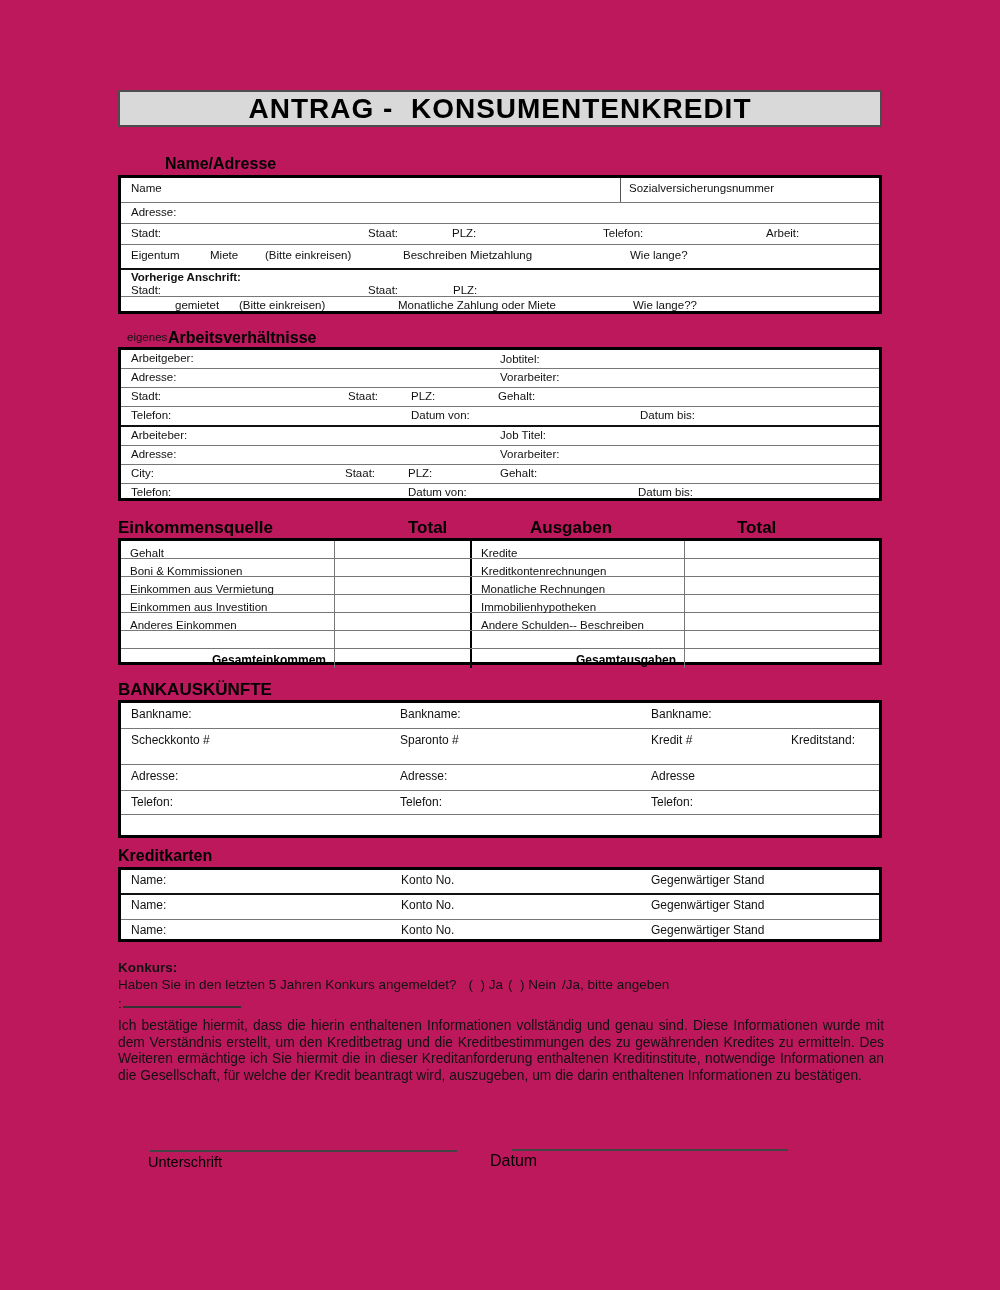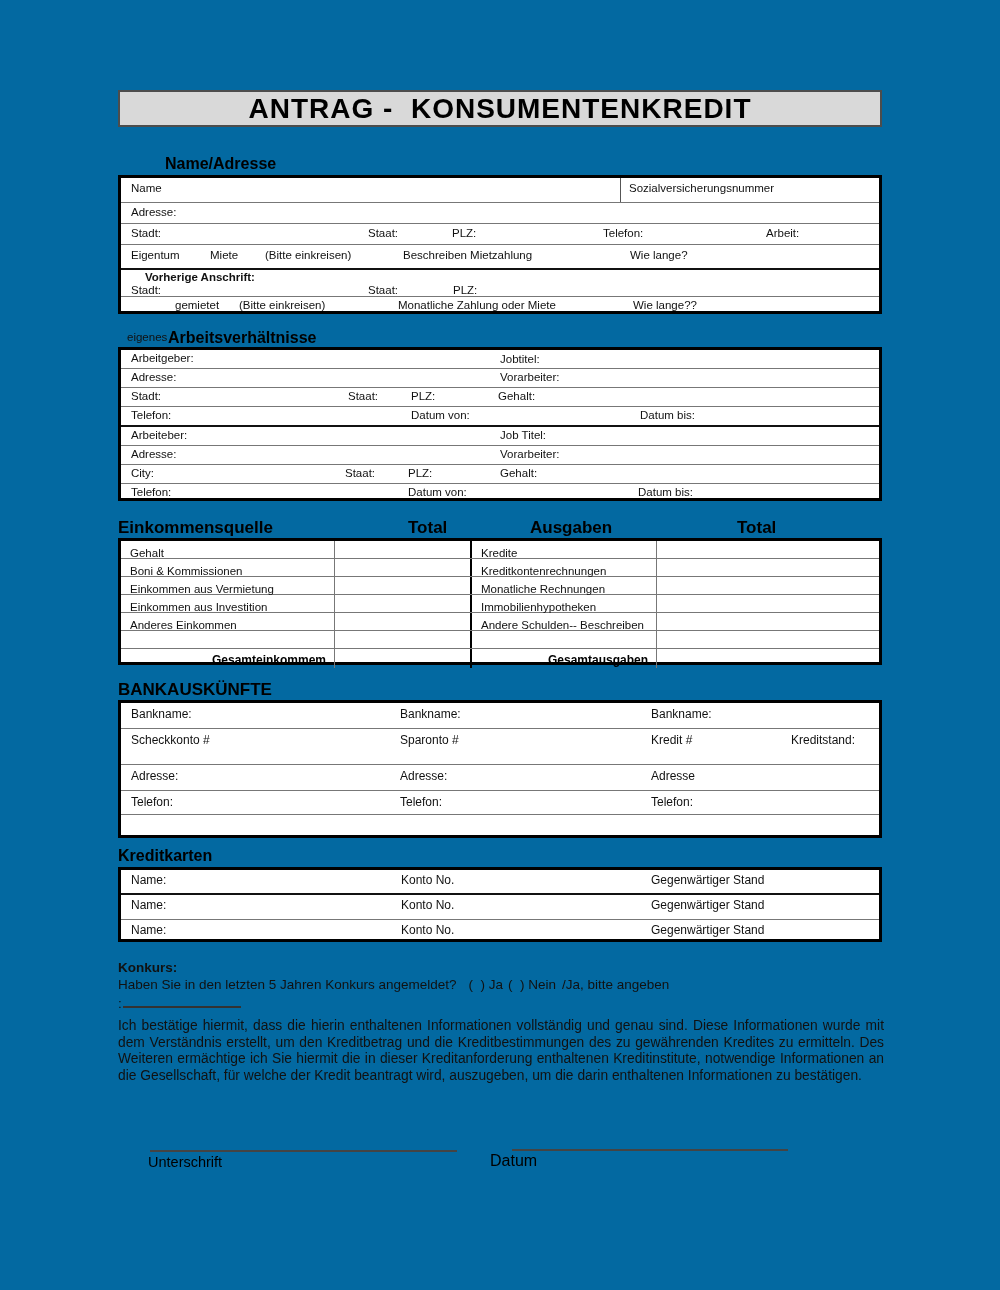--- a/index.html
+++ b/index.html
@@ -1,17 +1,17 @@
 <!DOCTYPE html>
 <html><head>
 <meta charset="utf-8">
 <style>
   html,body { margin:0; padding:0; background:#ffffff; }
   .page {
-    position:relative; width:1000px; height:1290px; background:#0369a1;
+    position:relative; width:1000px; height:1290px; background:#be185d;
     font-family:"Liberation Sans", sans-serif; color:#000; overflow:hidden;
   }
   .abs { position:absolute; }
   .lbl { position:absolute; font-size:11.5px; color:#111; white-space:nowrap; }
   .lbl12 { position:absolute; font-size:12px; color:#111; white-space:nowrap; }
   .bold { font-weight:bold; }
   .pre { white-space:pre; }
 
   .title-bar {
     position:absolute; left:118px; top:90px; width:764px; height:37px;
@@ -28,21 +28,21 @@
   .t-row.dark { border-bottom:2.5px solid #111; }
   .t-row.last { border-bottom:none; }
 
   .vdiv { position:absolute; top:0; bottom:0; width:0; border-left:1.5px solid #555; }
 
   .inc-row { display:flex; box-sizing:border-box; border-bottom:1.5px solid #777; }
   .inc-row.last { border-bottom:none;justify-content:flex-end; }
   .inc-c { position:relative; box-sizing:border-box; padding-top:2px; }
   .c1 { width:214px; border-right:1.5px solid #777; }
   .c2 { width:137px; border-right:2.5px solid #000; }
-  .c3 { width:185px; border-right:1.5px solid #777; }
+  .c3 { width:213px; border-right:1.5px solid #777; }
   .c4 { flex:1; }
   .cell-lbl { font-size:11.5px; padding-left:9px; color:#111; white-space:nowrap; }
   .total-lbl { display:block; font-size:12px; font-weight:bold; text-align:right; padding-right:8px; padding-top:2px; white-space:nowrap; }
 
   .konkurs-q { position:absolute; font-size:13.5px; color:#111; }
   .declaration {
     position:absolute; left:118px; top:1018px; width:766px;
     font-size:13.8px; line-height:16.6px; text-align:justify; color:#111;
   }
   .sig-line { position:absolute; border-top:2px solid #444; height:0; }
@@ -76,21 +76,21 @@
       <span class="lbl" style="left:645px; top:3px;">Arbeit:</span>
     </div>
     <div class="t-row dark" style="height:25px;">
       <span class="lbl" style="left:10px; top:4px;">Eigentum</span>
       <span class="lbl" style="left:89px; top:4px;text-align:center;">Miete</span>
       <span class="lbl" style="left:144px; top:4px;">(Bitte einkreisen)</span>
       <span class="lbl" style="left:282px; top:4px;">Beschreiben Mietzahlung</span>
       <span class="lbl" style="left:509px; top:4px;">Wie lange?</span>
     </div>
     <div class="t-row" style="height:27px;">
-      <span class="lbl bold" style="left:10px; top:1px;margin-left:14px;">Vorherige Anschrift:</span>
+      <span class="lbl bold" style="left:10px; top:1px;">Vorherige Anschrift:</span>
       <span class="lbl" style="left:10px; top:14px;">Stadt:</span>
       <span class="lbl" style="left:247px; top:14px;">Staat:</span>
       <span class="lbl" style="left:332px; top:14px;">PLZ:</span>
     </div>
     <div class="t-row last" style="height:20px;">
       <span class="lbl" style="left:6px; top:2px;margin-top:32px;">eigenes</span>
       <span class="lbl" style="left:54px; top:2px;">gemietet</span>
       <span class="lbl" style="left:118px; top:2px;">(Bitte einkreisen)</span>
       <span class="lbl" style="left:277px; top:2px;">Monatliche Zahlung oder Miete</span>
       <span class="lbl" style="left:512px; top:2px;">Wie lange??</span>

